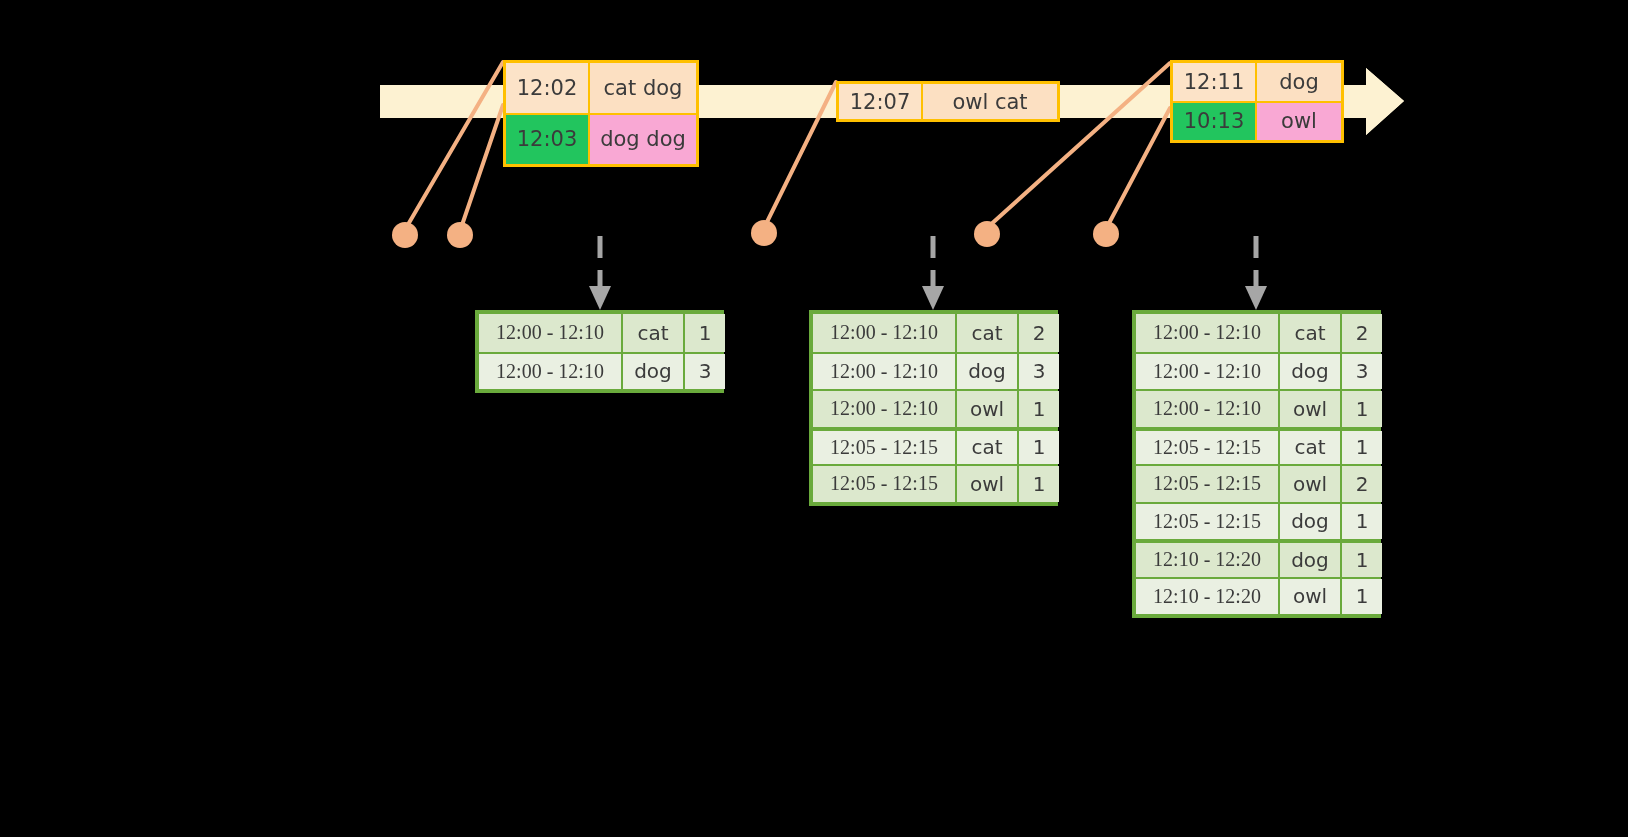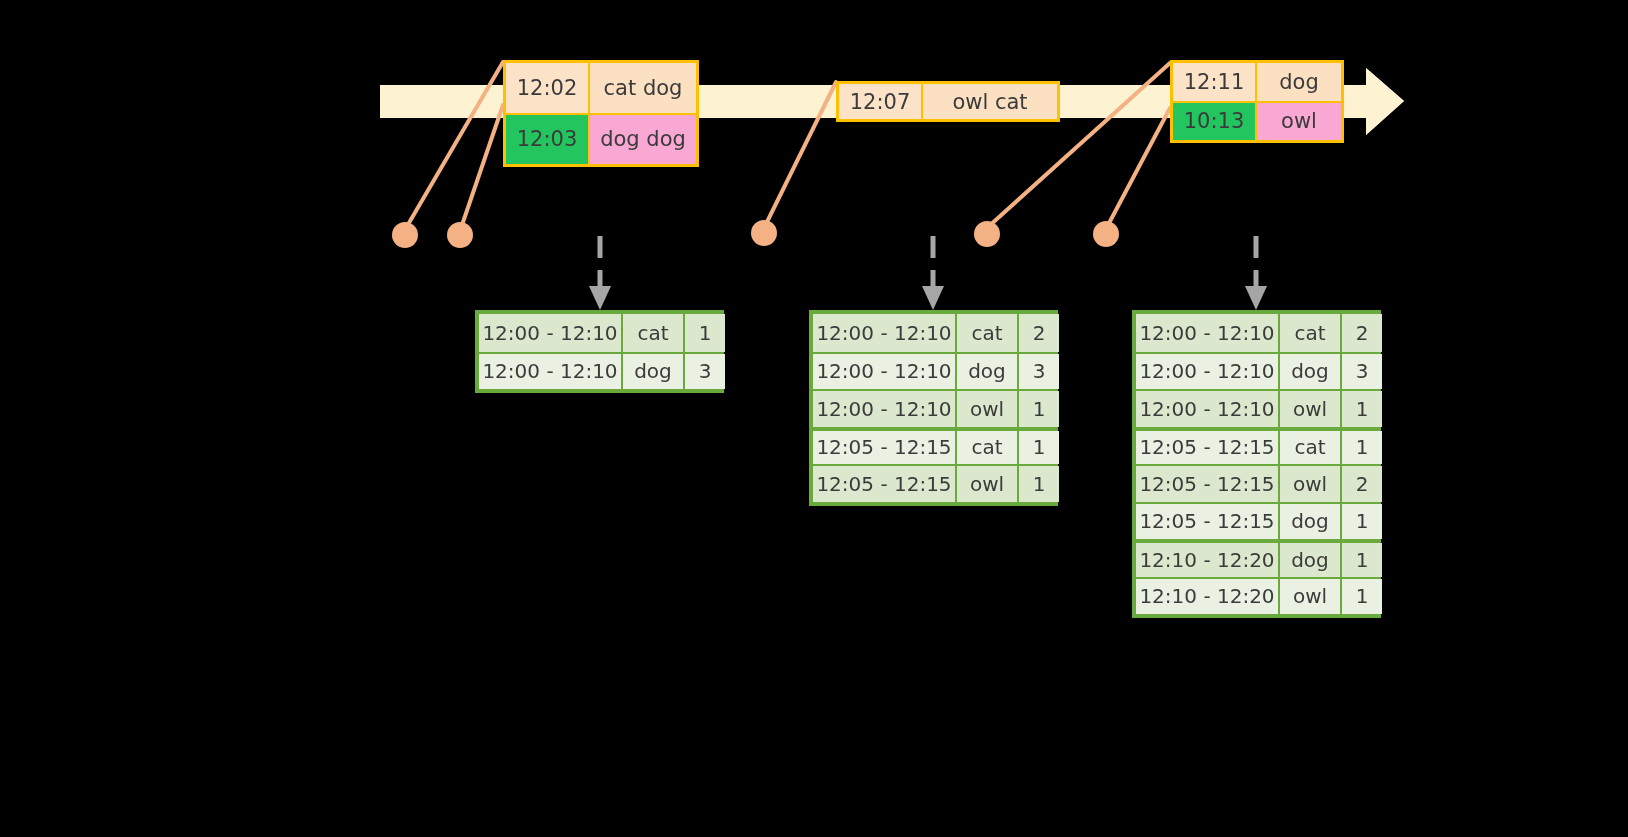--- a/index.html
+++ b/index.html
@@ -97,21 +97,21 @@
     align-items: center;
     justify-content: center;
     box-sizing: border-box;
     font-size: 20px;
     color: #3b3b3b;
     border-right: 2px solid #6aaa3c;
   }
   .res-cell.last { border-right: none; }
   .res-row.shade-a .res-cell { background: #dce8cd; }
   .res-row.shade-b .res-cell { background: #eaf0e2; }
-  .c-window { flex: 0 0 144px; }
+  .c-window { flex: 0 0 144px; font-family: Liberation Serif, serif; }
   .c-word   { flex: 0 0 62px; text-align: right; }
   .c-count  { flex: 0 0 40px; }
 </style>
 </head>
 <body>
 
 <div id="stage">
 
   <div class="timeline-bar" style="left:380px; top:85px; width:125px; height:33px;"></div>
   <div class="timeline-bar" style="left:695px; top:85px; width:142px; height:33px;"></div>

